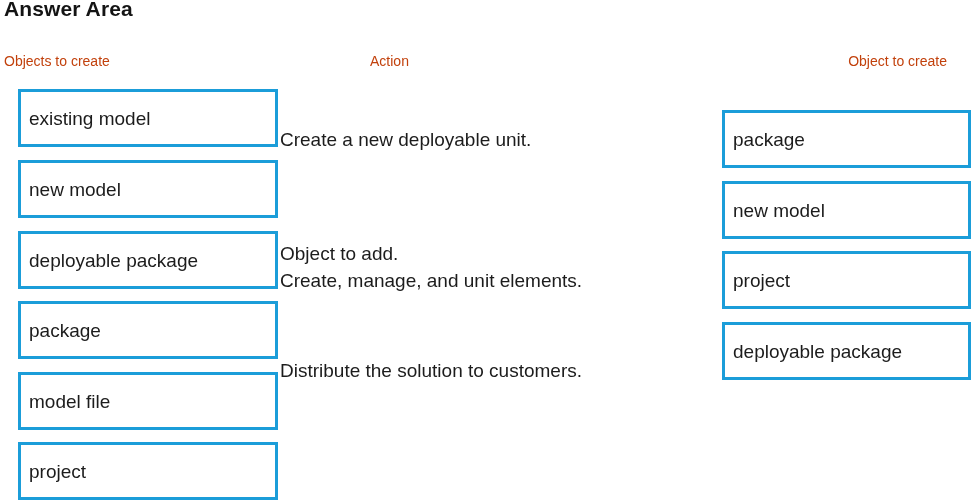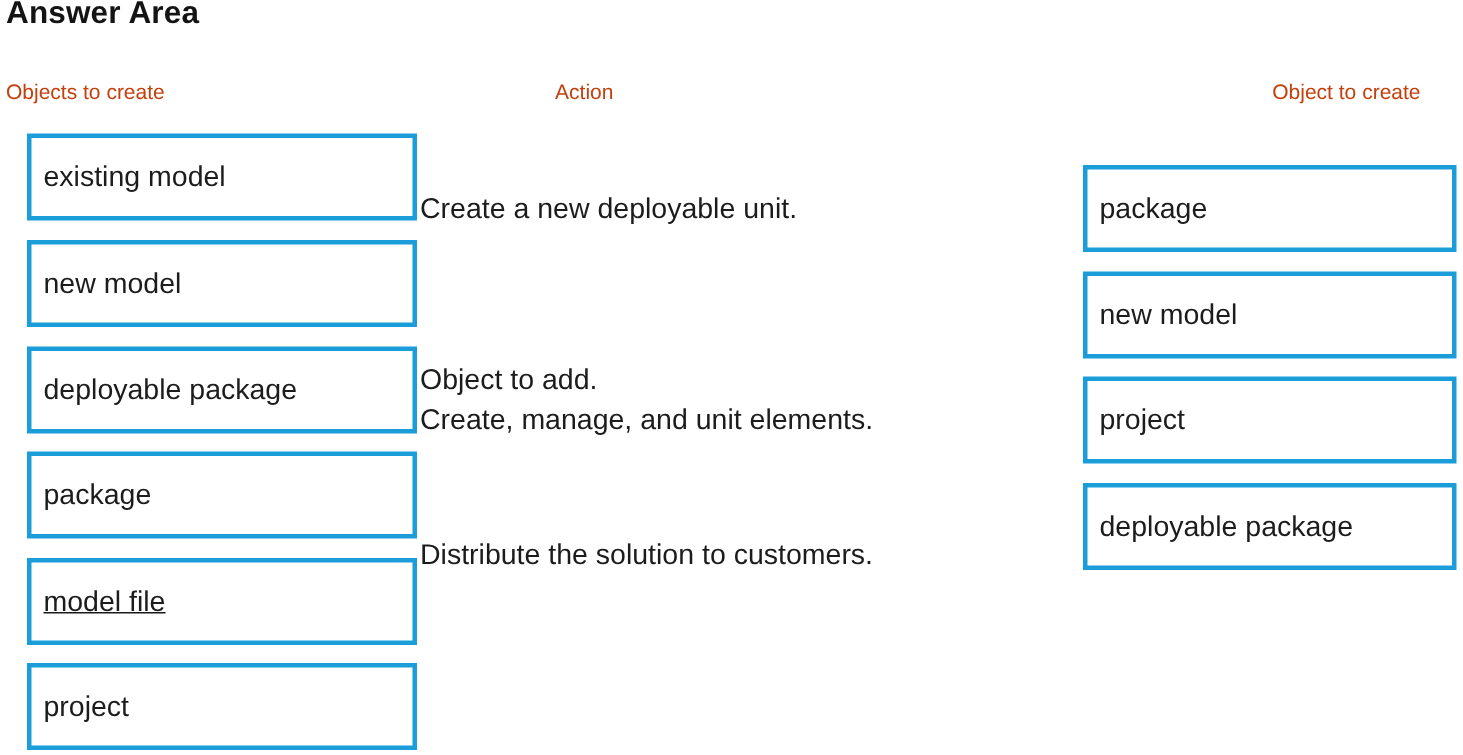--- a/index.html
+++ b/index.html
@@ -62,21 +62,21 @@
     white-space: nowrap;
     line-height: 1;
   }
 
   
   .col-left .opt-box  { left: 18px;  width: 260px; }
   .col-left .opt-box:nth-child(1) { top: 89px;  }
   .col-left .opt-box:nth-child(2) { top: 160px; }
   .col-left .opt-box:nth-child(3) { top: 231px; }
   .col-left .opt-box:nth-child(4) { top: 301px; }
-  .col-left .opt-box:nth-child(5) { top: 372px; text-decoration: underline; }
+  .col-left .opt-box:nth-child(5) { top: 372px; }
   .col-left .opt-box:nth-child(6) { top: 442px; }
 
   
   .col-right .opt-box { left: 722px; width: 249px; }
   .col-right .opt-box:nth-child(1) { top: 110px; }
   .col-right .opt-box:nth-child(2) { top: 181px; }
   .col-right .opt-box:nth-child(3) { top: 251px; }
   .col-right .opt-box:nth-child(4) { top: 322px; }
 
   

